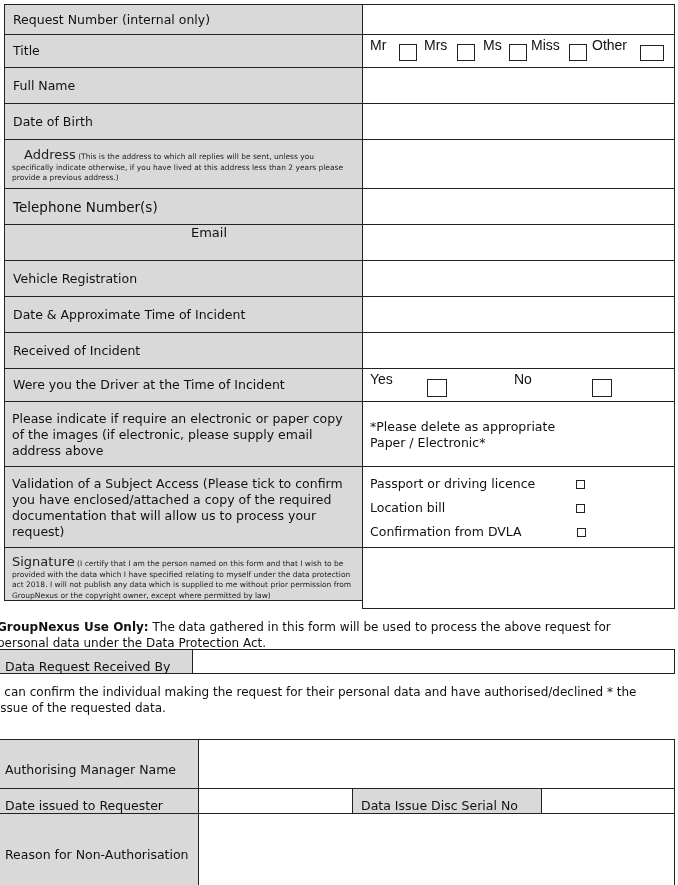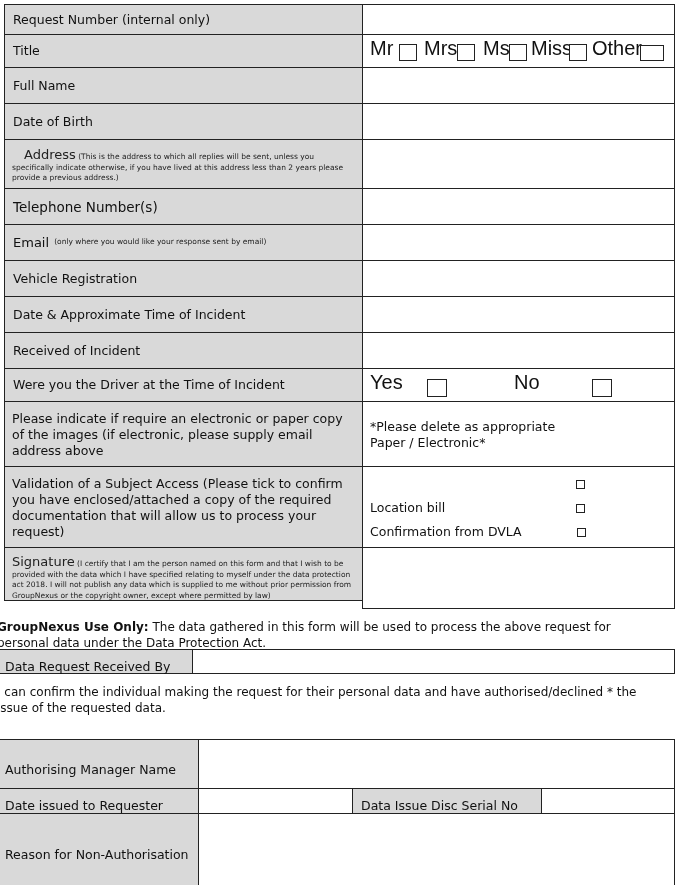--- a/index.html
+++ b/index.html
@@ -10,21 +10,21 @@
   }
   .abs { position: absolute; box-sizing: border-box; }
   .lbl { background: #d9d9d9; border: 1px solid #222; }
   .val { background: #ffffff; border: 1px solid #222; }
   .t13 { font-size: 12.5px; line-height: 16px; }
   .big { font-size: 13px; margin-left: 12px; }
   .tiny { font-size: 7.5px; line-height: 10.5px; color: #222; }
   .pad { padding: 0 8px; display: flex; align-items: center; }
   .box { position: absolute; width: 18px; height: 17px; border: 1px solid #222; background: #fff; box-sizing: border-box; }
   .sbox { position: absolute; width: 9px; height: 9px; border: 1px solid #222; background: #fff; box-sizing: border-box; }
-  .opt { position: absolute; font-family: "Liberation Sans", sans-serif; font-size: 20px; }
+  .opt { position: absolute; font-family: "Liberation Sans", sans-serif; font-size: 14px; }
   .para { font-size: 12px; line-height: 16px; }
 </style>
 </head>
 <body>
 
 <div class="abs lbl pad t13" style="left:4px;top:4px;width:359px;height:31px;">
     <span>Request Number (internal only)</span>
   </div>
 <div class="abs val" style="left:362px;top:4px;width:313px;height:31px;"></div>
 
@@ -57,21 +57,21 @@
 <div class="abs lbl" style="left:4px;top:139px;width:359px;height:50px;padding:10px 6px 0 7px;">
   <div class="tiny"><span class="big" style="font-size:13px;">Address</span> <span>(This is the address to which all replies will be sent, unless you specifically indicate otherwise, if you have lived at this address less than 2 years please provide a previous address.)</span></div>
 </div>
 <div class="abs val" style="left:362px;top:139px;width:313px;height:50px;"></div>
 
 <div class="abs lbl pad" style="left:4px;top:188px;width:359px;height:37px;font-size:13.5px;">
     <span>Telephone Number(s)</span>
   </div>
 <div class="abs val" style="left:362px;top:188px;width:313px;height:37px;"></div>
 
-<div class="abs lbl pad" style="left:4px;top:224px;width:410px;height:37px;">
+<div class="abs lbl pad" style="left:4px;top:224px;width:410px;height:37px;flex-direction:column;">
   <span style="font-size:13px;">Email</span>&nbsp;<span class="tiny">(only where you would like your response sent by email)</span>
 </div>
 <div class="abs val" style="left:362px;top:224px;width:313px;height:37px;"></div>
 
 <div class="abs lbl pad t13" style="left:4px;top:260px;width:359px;height:37px;">
     <span>Vehicle Registration</span>
   </div>
 <div class="abs val" style="left:362px;top:260px;width:313px;height:37px;"></div>
 
 <div class="abs lbl pad t13" style="left:4px;top:296px;width:359px;height:37px;">
@@ -95,20 +95,21 @@
 </div>
 
 <div class="abs lbl t13" style="left:4px;top:401px;width:359px;height:66px;padding:9px 8px 0 7px;"><span>Please indicate if require an electronic or paper copy of the images (if electronic, please supply email address above</span></div>
 <div class="abs val t13" style="left:362px;top:401px;width:313px;height:66px;padding:9px 7px 0 7px;">
   <div style="margin-top:8px;">*Please delete as appropriate</div>
   <div>Paper / Electronic*</div>
 </div>
 
 <div class="abs lbl t13" style="left:4px;top:466px;width:359px;height:82px;padding:9px 8px 0 7px;"><span>Validation of a Subject Access (Please tick to confirm you have enclosed/attached a copy of the required documentation that will allow us to process your request)</span></div>
 <div class="abs val t13" style="left:362px;top:466px;width:313px;height:82px;">
+  <span class="abs" style="left:7px;top:9px;">Passport or driving licence</span>
   <div class="sbox" style="left:213px;top:13px;"></div>
   <span class="abs" style="left:7px;top:33px;">Location bill</span>
   <div class="sbox" style="left:213px;top:37px;"></div>
   <span class="abs" style="left:7px;top:57px;">Confirmation from DVLA</span>
   <div class="sbox" style="left:214px;top:61px;"></div>
 </div>
 
 <div class="abs lbl" style="left:4px;top:547px;width:359px;height:54px;padding:9px 6px 0 7px;">
   <div class="tiny"><span style="font-size:13px;">Signature</span> <span>(I certify that I am the person named on this form and that I wish to be provided with the data which I have specified relating to myself under the data protection act 2018. I will not publish any data which is supplied to me without prior permission from GroupNexus or the copyright owner, except where permitted by law)</span></div>
 </div>

